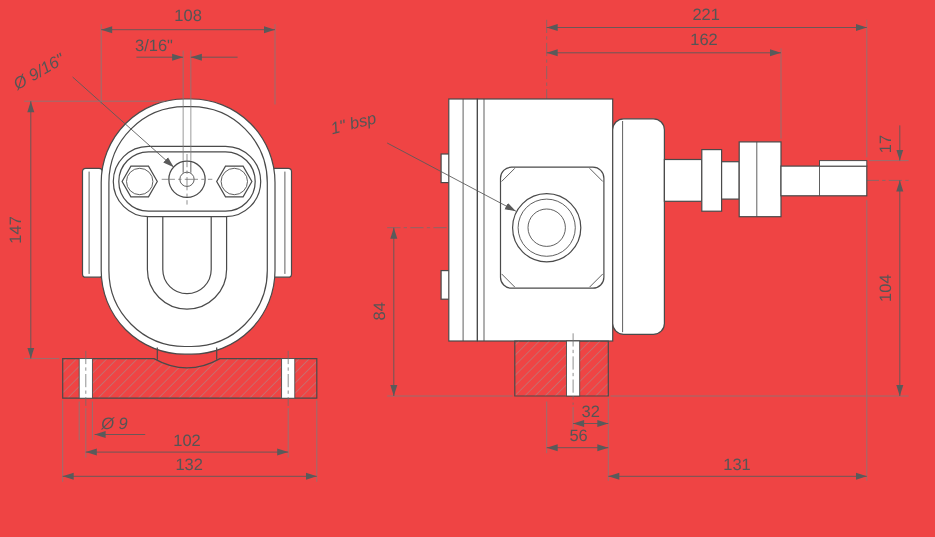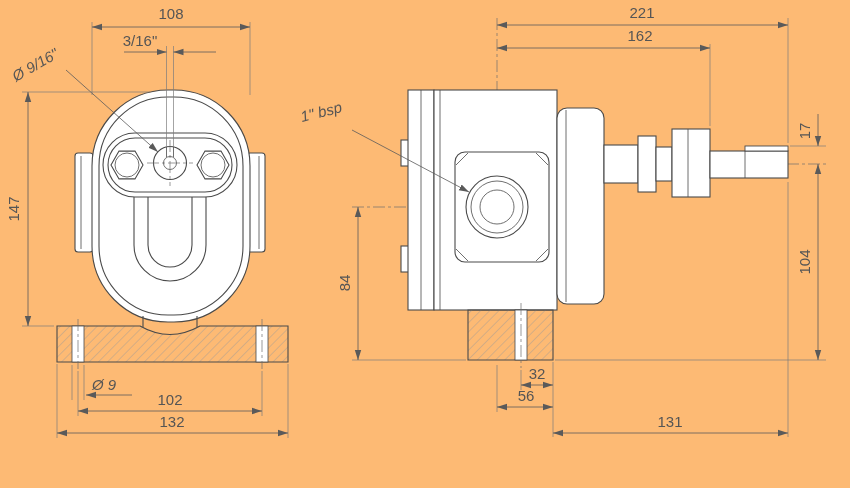--- a/index.html
+++ b/index.html
@@ -1,16 +1,16 @@
 <!DOCTYPE html>
 <html><head>
 <meta charset="utf-8">
 <style>
   html,body{margin:0;padding:0;background:#ffffff;}
-  .canvas{position:relative;width:850px;height:488px;background:#fdba74;overflow:hidden;}
+  .canvas{position:relative;width:850px;height:488px;background:#ef4444;overflow:hidden;}
   svg{display:block;}
   .olf{fill:#ffffff;stroke:#4a4a4a;stroke-width:1.1;}
   .ol{fill:none;stroke:#4a4a4a;stroke-width:1.1;}
   .thin{fill:none;stroke:#4a4a4a;stroke-width:0.8;}
   .cl{fill:none;stroke:#6f6f6f;stroke-width:0.7;stroke-dasharray:12 3 3 3;}
   .ext{fill:none;stroke:#7d7d7d;stroke-width:0.7;}
   .dim{fill:none;stroke:#5a5a5a;stroke-width:0.8;}
   .hatched{fill:url(#hatch);stroke:#4a4a4a;stroke-width:1.1;}
   .dimtxt{font-family:"Liberation Sans",sans-serif;font-size:15px;fill:#555;text-anchor:middle;}
   .lbl{font-family:"Liberation Sans",sans-serif;font-size:15px;font-style:italic;fill:#555;}

